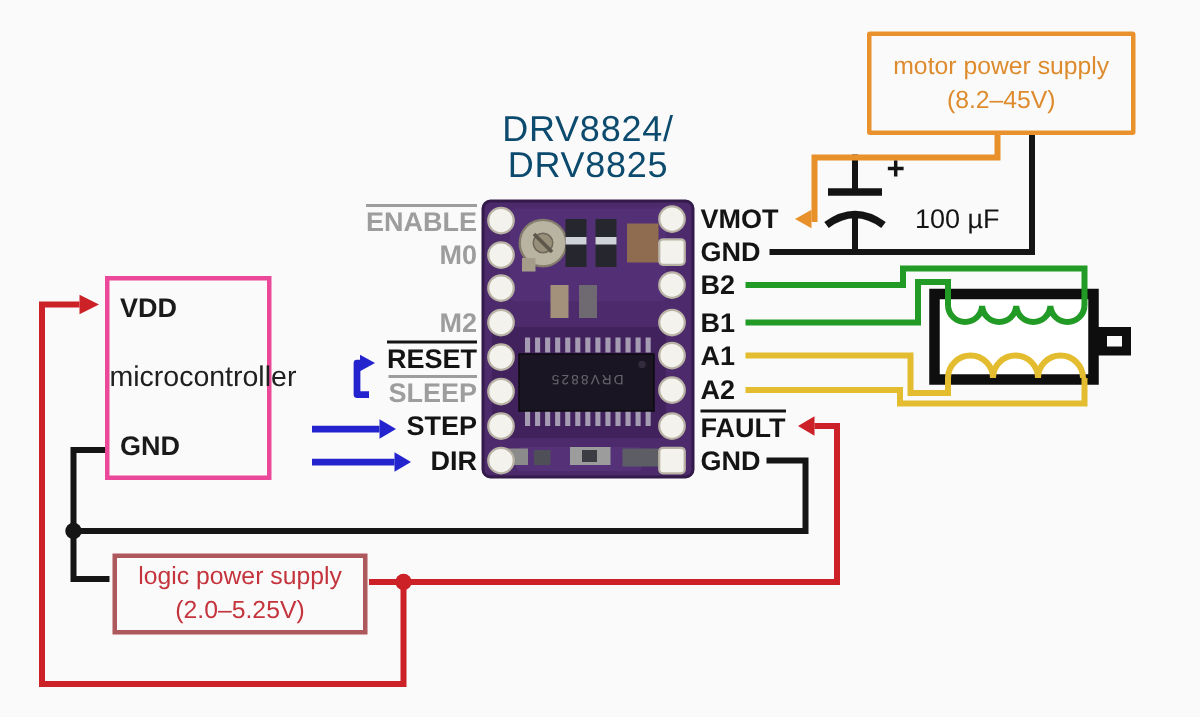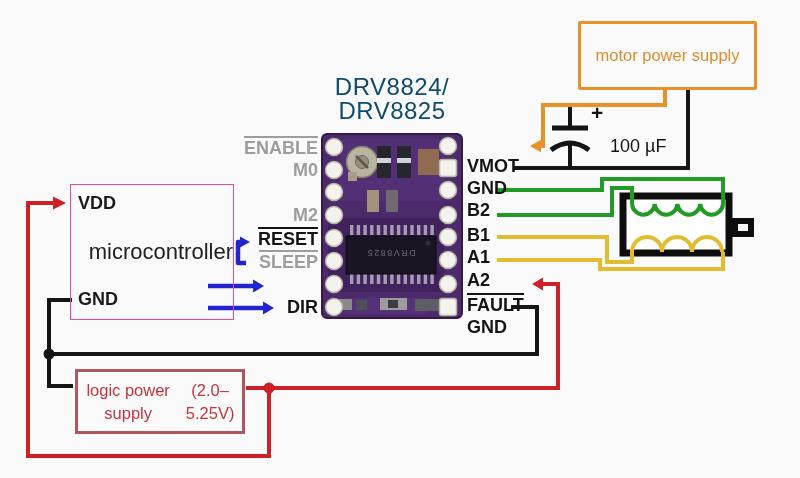--- a/index.html
+++ b/index.html
@@ -9,33 +9,33 @@
     font-family:"Liberation Sans", sans-serif;color:#1a1a1a;
   }
   #stage svg{position:absolute;left:0;top:0;}
   .abs{position:absolute;}
   .title{
     left:312px;top:75px;width:160px;text-align:center;
     font-size:24px;line-height:24px;font-weight:400;color:#0c4a6e;letter-spacing:0.5px;
   }
   .pinL{left:160px;width:158px;text-align:right;height:22px;line-height:22px;
         font-size:18px;font-weight:700;white-space:nowrap;}
-  .pinR{left:467px;height:22px;line-height:22px;font-size:18px;font-weight:700;white-space:nowrap;margin-top:20px;}
+  .pinR{left:467px;height:22px;line-height:22px;font-size:18px;font-weight:700;white-space:nowrap;}
   .gray{color:#9d9d9d;}
   .blk{color:#141414;}
   .bar{display:inline-block;border-top:2.5px solid;padding-top:1px;line-height:18px;}
-  .box{border-style:solid;display:flex;flex-direction:row;justify-content:center;
+  .box{border-style:solid;display:flex;flex-direction:column;justify-content:center;
        align-items:center;text-align:center;background:transparent;}
   .motorbox{left:578px;top:21px;width:179px;height:69px;border-width:3px;border-color:#e8912d;
             color:#dd8b2d;font-size:16.5px;line-height:23px;border-radius:2px;}
-  .logicbox{left:75px;top:369px;width:170px;height:65px;border-width:3px;border-color:#ae575c;
+  .logicbox{left:75px;top:369px;width:170px;height:54px;border-width:3px;border-color:#ae575c;
             color:#c4343c;font-size:16.5px;line-height:23px;}
-  .mcu{left:70px;top:184px;width:164px;height:136px;border:1px solid #ec4899;}
+  .mcu{left:70px;top:184px;width:111px;height:136px;border:3px solid #ec4899;}
   .mcu .vdd{position:absolute;left:7px;top:8px;font-size:18px;font-weight:700;}
-  .mcu .name{position:absolute;left:0;top:54px;width:100%;text-align:right;font-size:22px;color:#202020;}
+  .mcu .name{position:absolute;left:0;top:54px;width:100%;text-align:right;font-size:19px;color:#202020;}
   .mcu .gnd{position:absolute;left:7px;bottom:9px;font-size:18px;font-weight:700;}
   .capval{left:610px;top:136px;font-size:18px;color:#141414;}
   .capplus{left:591px;top:101px;font-size:21px;font-weight:700;color:#141414;}
 </style>
 </head>
 <body>
 
 <div id="stage">
 
   <svg width="800" height="478" viewBox="0 0 800 478">
@@ -186,39 +186,41 @@
   <div class="abs title">
     <div>DRV8824/</div>
     <div>DRV8825</div>
   </div>
 
   <div class="abs pinL gray" style="top:136px"><span class="bar">ENABLE</span></div>
   <div class="abs pinL gray" style="top:159px"><span>M0</span></div>
   <div class="abs pinL gray" style="top:204px"><span>M2</span></div>
   <div class="abs pinL blk" style="top:227px"><span class="bar">RESET</span></div>
   <div class="abs pinL gray" style="top:250px"><span class="bar">SLEEP</span></div>
+  <div class="abs pinL blk" style="top:273px"><span>STEP</span></div>
   <div class="abs pinL blk" style="top:296px"><span>DIR</span></div>
 
   <div class="abs pinR blk" style="top:135px"><span>VMOT</span></div>
   <div class="abs pinR blk" style="top:157px"><span>GND</span></div>
   <div class="abs pinR blk" style="top:179px"><span>B2</span></div>
   <div class="abs pinR blk" style="top:204px"><span>B1</span></div>
   <div class="abs pinR blk" style="top:226px"><span>A1</span></div>
   <div class="abs pinR blk" style="top:249px"><span>A2</span></div>
   <div class="abs pinR blk" style="top:273px"><span class="bar">FAULT</span></div>
   <div class="abs pinR blk" style="top:296px"><span>GND</span></div>
 
   <div class="abs mcu">
     <div class="vdd">VDD</div>
     <div class="name">microcontroller</div>
     <div class="gnd">GND</div>
   </div>
 
   <div class="abs box motorbox">
     <div>motor power supply</div>
+    <div>(8.2–45V)</div>
   </div>
 
   <div class="abs box logicbox">
     <div>logic power supply</div>
     <div>(2.0–5.25V)</div>
   </div>
 
   <div class="abs capplus">+</div>
   <div class="abs capval">100 µF</div>
 

